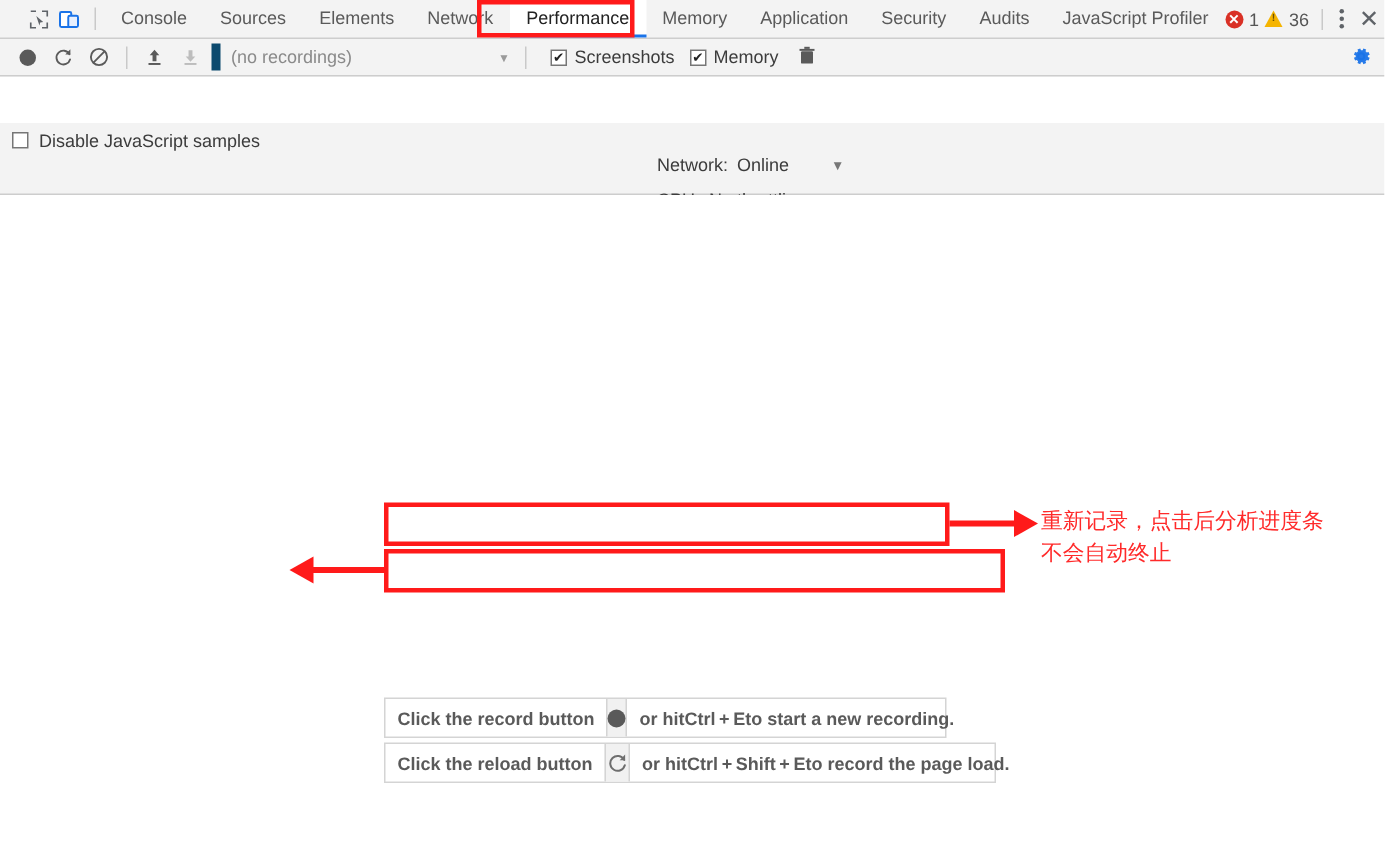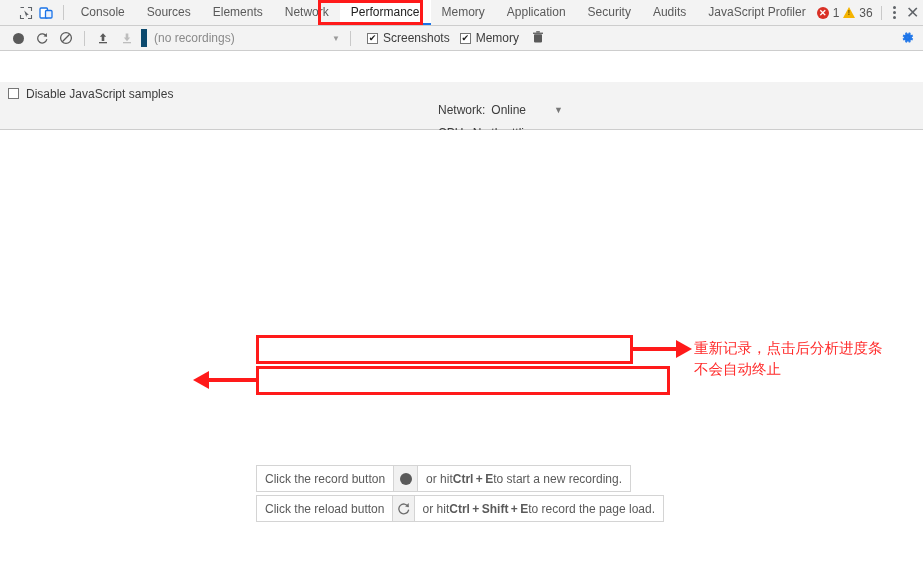--- a/index.html
+++ b/index.html
@@ -91,21 +91,21 @@
 
   .center{
     position:absolute;left:256px;top:335px;width:420px;
   }
   .hintbox{
     display:flex;align-items:stretch;height:27px;
     border:1px solid #d4d4d4;background:#fff;
     font-size:12px;color:#5a5a5a;
     position:relative;box-sizing:border-box;
   }
-  .hinttext{display:flex;align-items:center;padding:0 8px;white-space:nowrap;}
+  .hinttext{display:flex;align-items:center;padding:0 8px;white-space:nowrap;font-weight:bold;}
   .hintbtn{
     width:34px;background:#f1f1f1;border-left:1px solid #d4d4d4;border-right:1px solid #d4d4d4;
     display:flex;align-items:center;justify-content:center;cursor:pointer;
   }
   .bigdot{width:12px;height:12px;border-radius:50%;background:#5a5a5a;}
   .para{
     margin-top:11px;font-size:12px;color:#5a5a5a;line-height:17px;
   }
   .para b{color:#3c3c3c;}
   .learn{color:#1a73e8;text-decoration:underline;cursor:pointer;display:inline-block;margin-top:3px;font-size:12px;}

